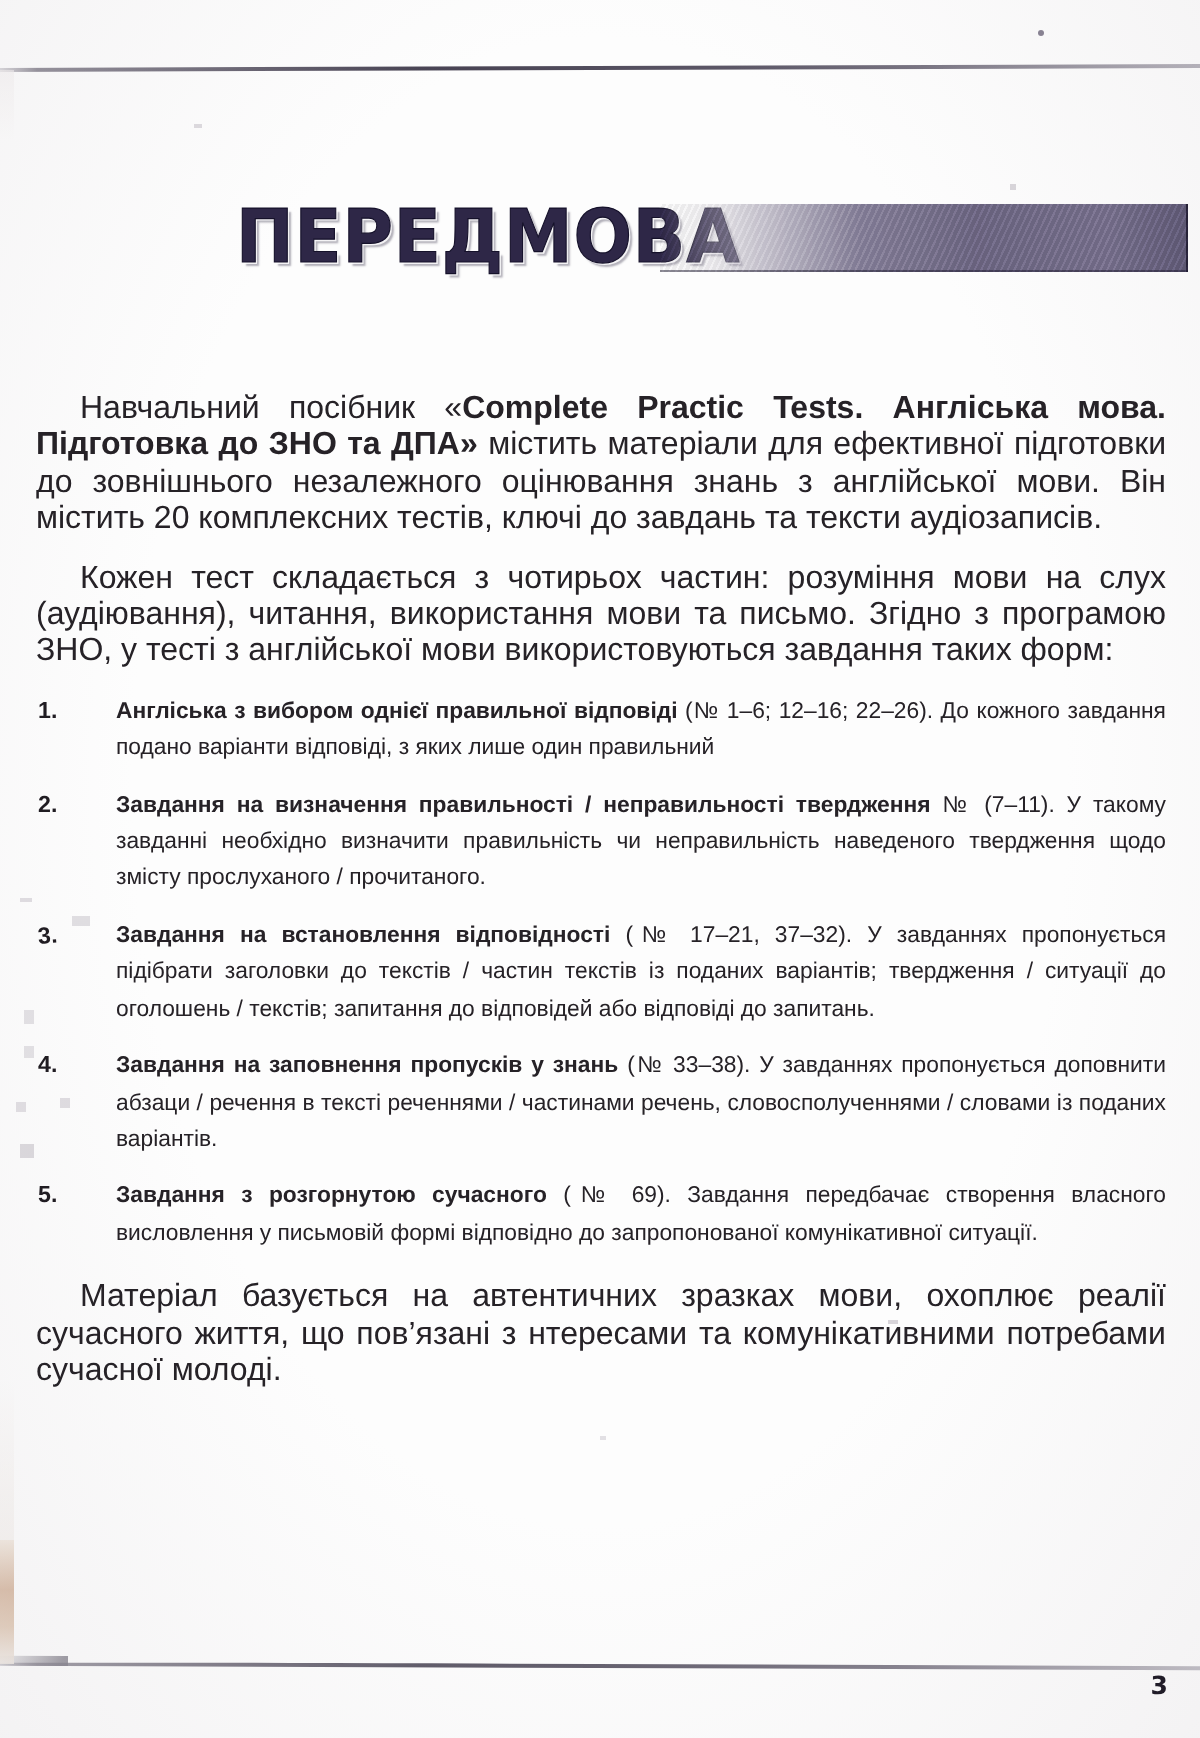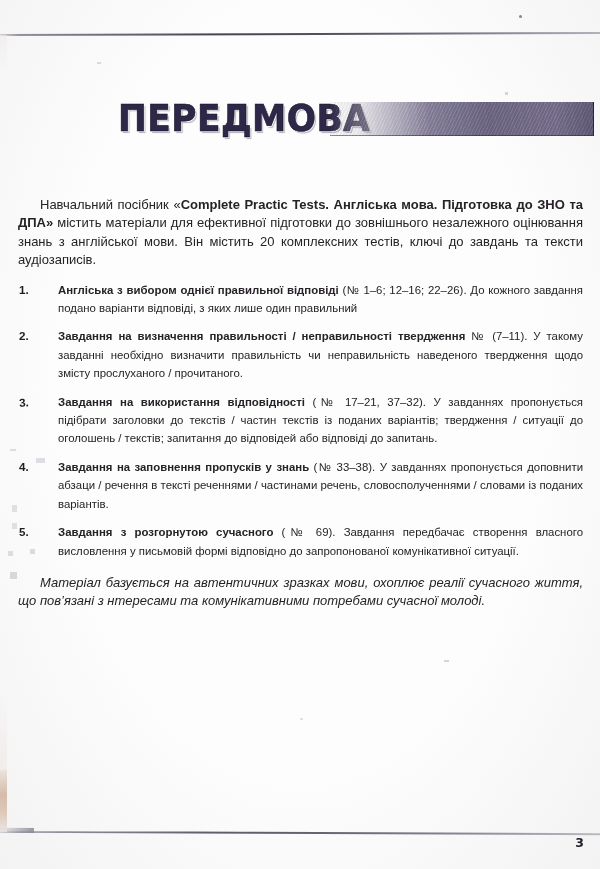--- a/index.html
+++ b/index.html
@@ -143,21 +143,21 @@
   .content {
     position: absolute;
     left: 0;
     top: 196px;
     width: 600px;
     z-index: 6;
   }
   p, li { margin: 0; }
 
   .para {
-    font-size: 13px;
+    font-size: 16px;
     line-height: 18.4px;
     text-align: justify;
     color: #262227;
     padding: 0 17px 0 18px;
     margin-bottom: 11px;
   }
   .para .indent { display: inline-block; width: 22px; }
 
   .bold { font-weight: 700; }
 
@@ -181,21 +181,21 @@
     left: 1px;
     top: 0;
     width: 24px;
     font-weight: 700;
     font-size: 11.6px;
     text-align: left;
     color: #201c22;
   }
   .task-item.skewed .task-num { transform: rotate(-5deg); display: inline-block; }
 
-  .closing { margin-top: 14px; font-style: italic; }
+  .closing { margin-top: 14px; }
 
   
   .page-number {
     position: absolute;
     right: 16px;
     top: 835px;
     font-family: "DejaVu Sans", sans-serif;
     font-weight: 700;
     font-size: 12.5px;
     color: #201c28;
@@ -231,33 +231,34 @@
   <div class="heading-row">
     <div class="heading-title">ПЕРЕДМОВА</div>
     <div class="heading-bar"></div>
   </div>
   <div class="heading-speck"></div>
 
   <div class="content">
 
     <p class="para"><span class="indent"></span><span>Навчальний посібник «</span><span class="bold">Complete Practic Tests. Англіська мова. Підготовка до ЗНО та ДПА»</span><span> містить матеріали для ефективної підготовки до зовнішнього незалежного оцінювання знань з англійської мови. Він містить 20 комплексних тестів, ключі до завдань та тексти аудіозаписів.</span></p>
 
+    <p class="para"><span class="indent"></span><span>Кожен тест складається з чотирьох частин: розуміння мови на слух (аудіювання), читання, використання мови та письмо. Згідно з програмою ЗНО, у тесті з англійської мови використовуються завдання таких форм:</span></p>
 
     <ol class="task-list">
 
       <li class="task-item">
         <span class="task-num">1.</span><span class="bold">Англіська з вибором однієї правильної відповіді</span><span> (№ 1–6; 12–16; 22–26).</span><span> До кожного завдання подано варіанти відповіді, з яких лише один правильний</span>
       </li>
 
       <li class="task-item">
         <span class="task-num">2.</span><span class="bold">Завдання на визначення правильності / неправильності твердження</span><span> № (7–11).</span><span> У такому завданні необхідно визначити правильність чи неправильність наведеного твердження щодо змісту прослуханого / прочитаного.</span>
       </li>
 
       <li class="task-item skewed">
-        <span class="task-num">3.</span><span class="bold">Завдання на використання відповідності</span><span> (№ 17–21, 37–32).</span><span> У завданнях пропонується підібрати заголовки до текстів / частин текстів із поданих варіантів; твердження / ситуації до оголошень / текстів; запитання до відповідей або відповіді до запитань.</span>
+        <span class="task-num">3.</span><span class="bold">Завдання на встановлення відповідності</span><span> (№ 17–21, 37–32).</span><span> У завданнях пропонується підібрати заголовки до текстів / частин текстів із поданих варіантів; твердження / ситуації до оголошень / текстів; запитання до відповідей або відповіді до запитань.</span>
       </li>
 
       <li class="task-item">
         <span class="task-num">4.</span><span class="bold">Завдання на заповнення пропусків у знань</span><span> (№ 33–38).</span><span> У завданнях пропонується доповнити абзаци / речення в тексті реченнями / частинами речень, словосполученнями / словами із поданих варіантів.</span>
       </li>
 
       <li class="task-item">
         <span class="task-num">5.</span><span class="bold">Завдання з розгорнутою сучасного</span><span> (№ 69).</span><span> Завдання передбачає створення власного висловлення у письмовій формі відповідно до запропонованої комунікативної ситуації.</span>
       </li>
 

